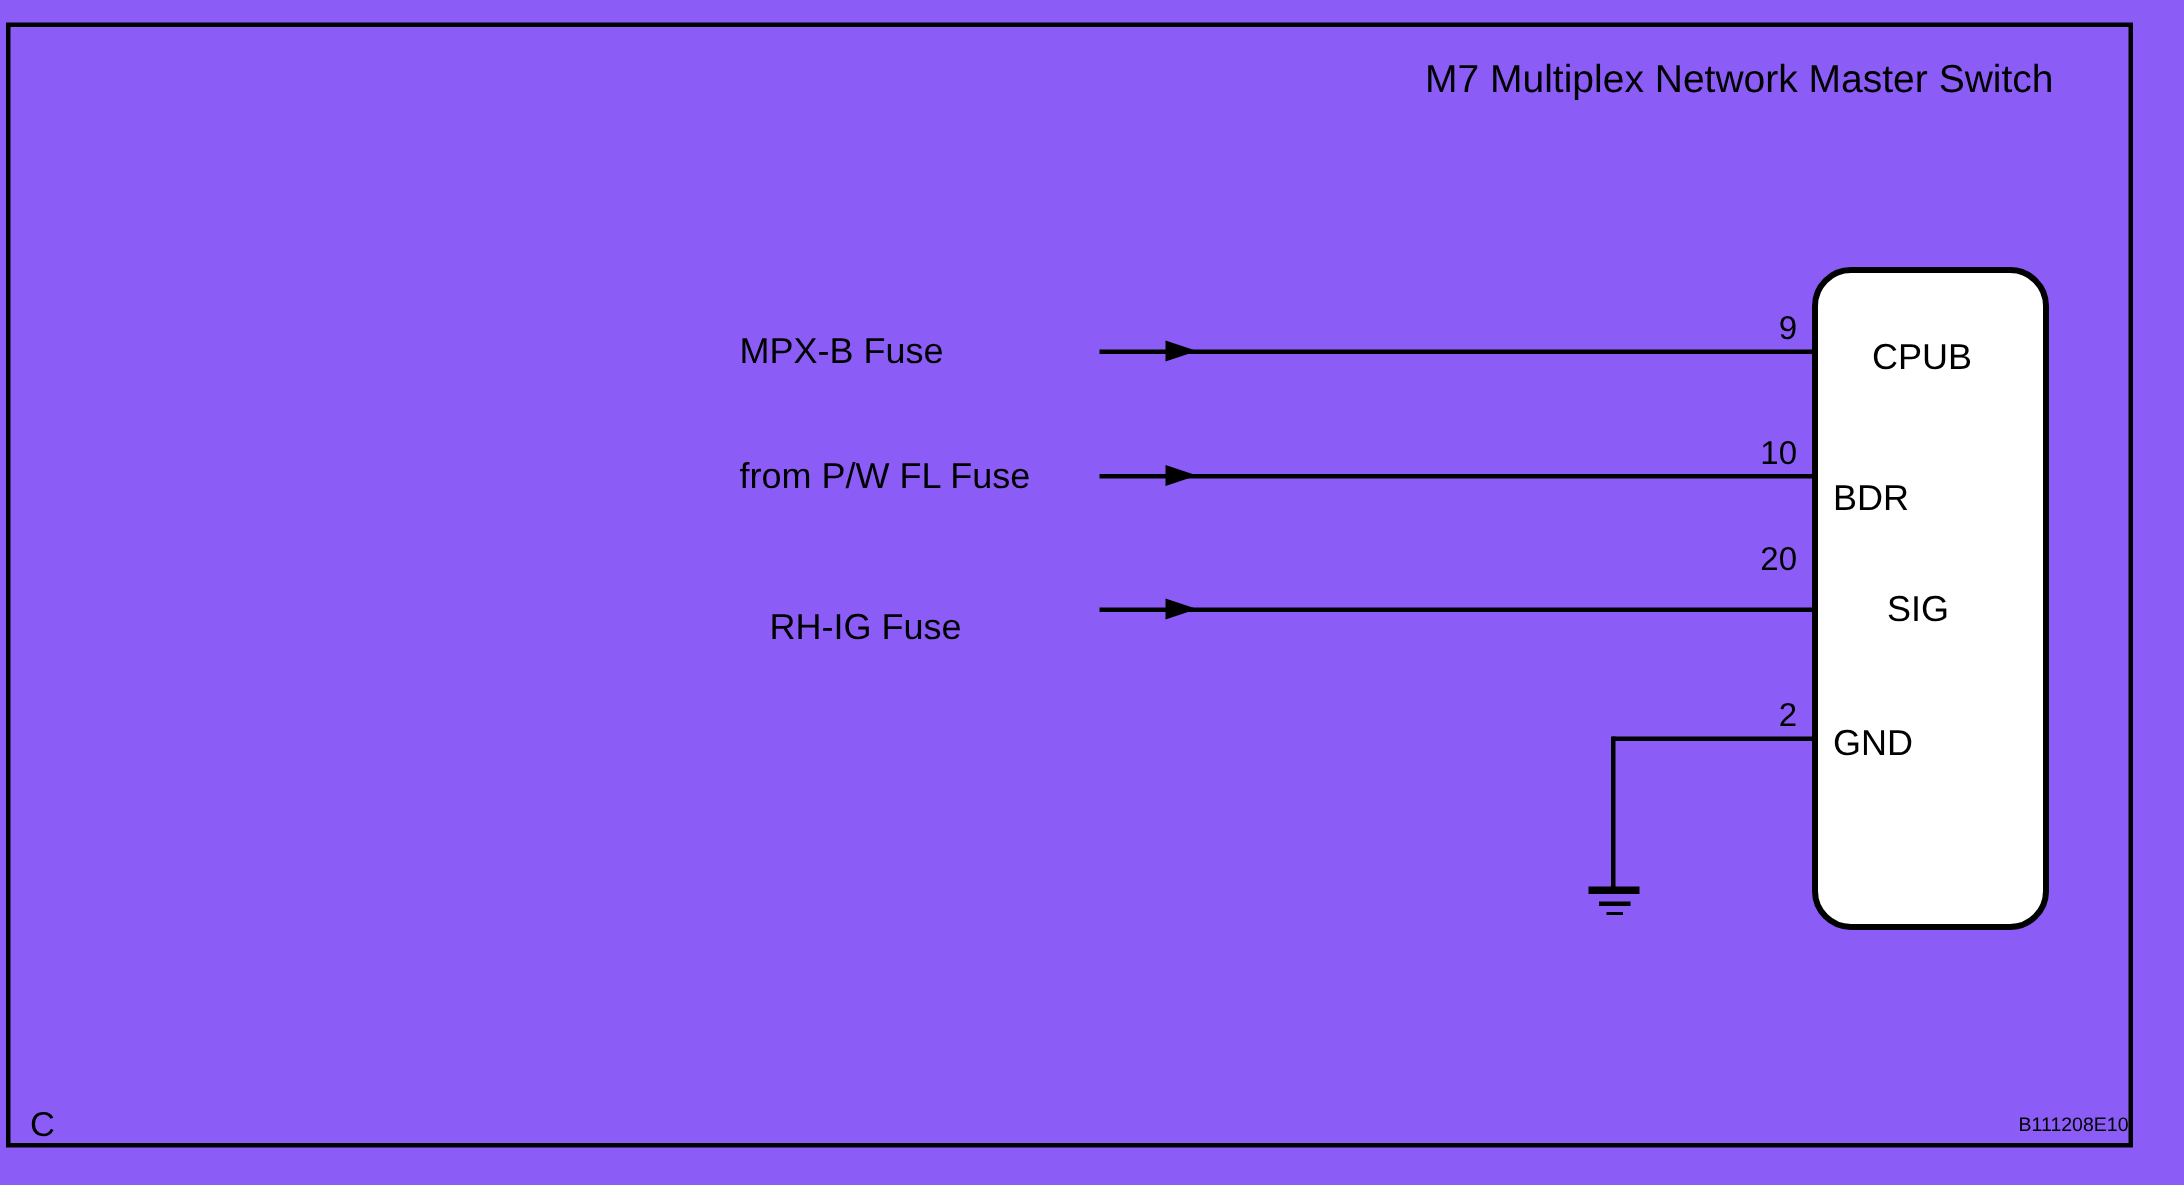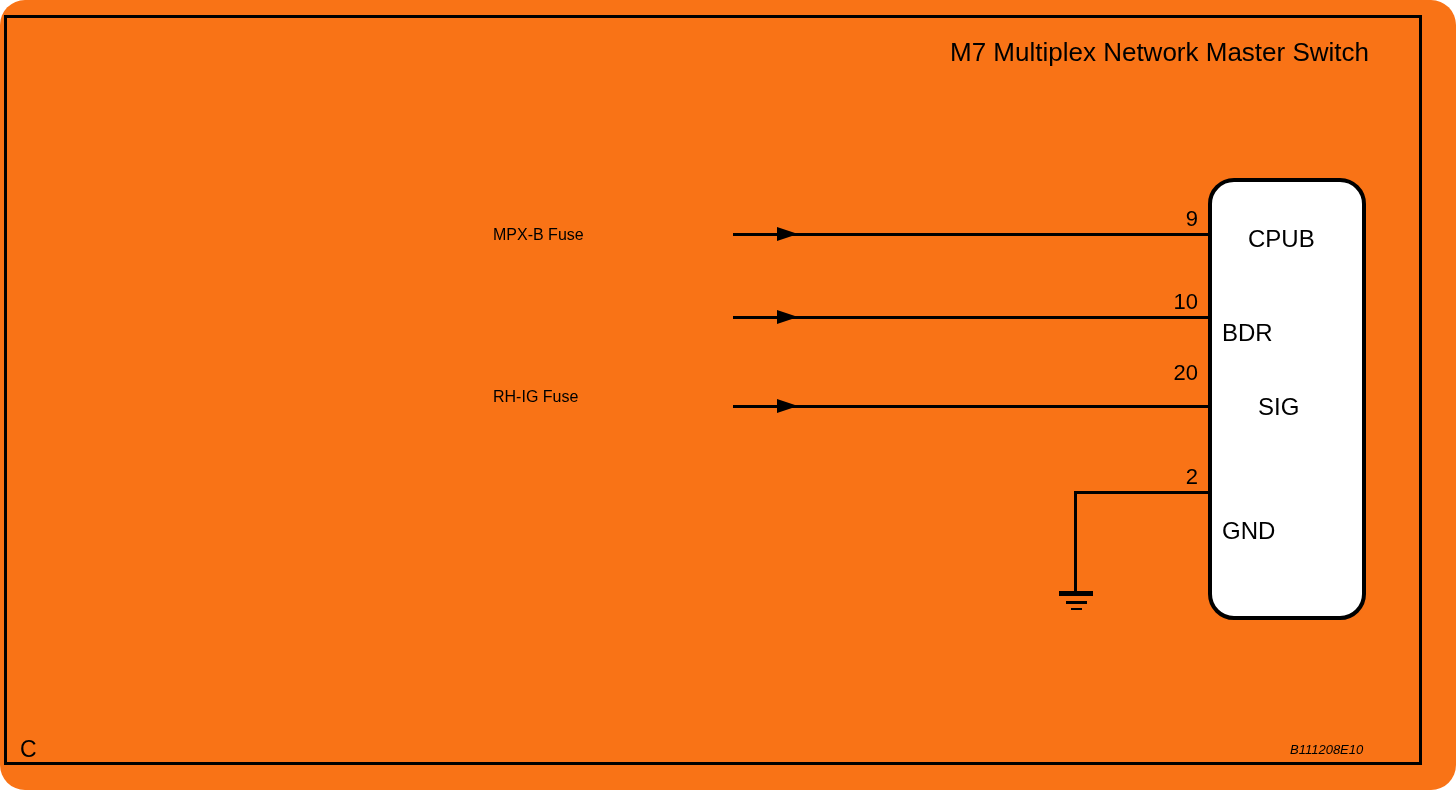--- a/index.html
+++ b/index.html
@@ -5,24 +5,23 @@
   html, body {
     margin: 0;
     padding: 0;
     background: #ffffff;
     font-family: "Liberation Sans", sans-serif;
   }
   .canvas {
     position: relative;
     width: 1456px;
     height: 790px;
-    background: #f97316;
+    background: #8b5cf6;
     overflow: hidden;
     color: #000000;
-    border-radius: 25px;
   }
   .frame {
     position: absolute;
     left: 4px;
     top: 15px;
     width: 1418px;
     height: 750px;
     border: 3px solid #000000;
     box-sizing: border-box;
   }
@@ -60,21 +59,21 @@
     width: 0;
     height: 0;
     border-top: 7px solid transparent;
     border-bottom: 7px solid transparent;
     border-left: 21px solid #000000;
   }
   .fuse-label {
     position: absolute;
     left: 493px;
     width: 240px;
-    font-size: 16px;
+    font-size: 24px;
     line-height: 28px;
     white-space: nowrap;
   }
   .pin-number {
     position: absolute;
     left: 1098px;
     width: 100px;
     text-align: right;
     font-size: 22px;
     line-height: 26px;
@@ -96,23 +95,23 @@
     left: 20px;
     top: 736px;
     font-size: 23px;
     line-height: 26px;
   }
   .figure-code {
     position: absolute;
     left: 1290px;
     top: 742px;
     width: 129px;
+    text-align: right;
     font-size: 13px;
     line-height: 15px;
-    font-style: italic;
   }
 </style>
 </head>
 <body>
 
 <div class="canvas">
 
   <div class="frame"></div>
 
   <div class="title">
@@ -120,34 +119,35 @@
   </div>
 
   <div class="connector-body"></div>
 
   <div class="fuse-label" style="top:221px;">MPX-B Fuse</div>
   <div class="wire" style="left:733px; top:233px; width:475px;"></div>
   <div class="arrow" style="left:777px; top:227px;"></div>
   <div class="pin-number" style="top:206px;">9</div>
   <div class="pin-name" style="top:226px;margin-left:26px;">CPUB</div>
 
+  <div class="fuse-label" style="top:304px;">from P/W FL Fuse</div>
   <div class="wire" style="left:733px; top:316px; width:475px;"></div>
   <div class="arrow" style="left:777px; top:310px;"></div>
   <div class="pin-number" style="top:289px;">10</div>
   <div class="pin-name" style="top:320px;">BDR</div>
 
-  <div class="fuse-label" style="top:383px;">RH-IG Fuse</div>
+  <div class="fuse-label" style="top:405px;margin-left:20px;">RH-IG Fuse</div>
   <div class="wire" style="left:733px; top:405px; width:475px;"></div>
   <div class="arrow" style="left:777px; top:399px;"></div>
   <div class="pin-number" style="top:360px;">20</div>
   <div class="pin-name" style="top:394px;margin-left:36px;">SIG</div>
 
   <div class="wire" style="left:1075px; top:491px; width:133px;"></div>
   <div class="pin-number" style="top:464px;">2</div>
-  <div class="pin-name" style="top:483px;margin-top:35px;">GND</div>
+  <div class="pin-name" style="top:483px;">GND</div>
 
   <div class="vwire" style="left:1074px; top:491px; height:101px;"></div>
   <div>
     <div class="gnd-bar" style="left:1059px; top:591px; width:34px; height:5px;"></div>
     <div class="gnd-bar" style="left:1066px; top:601px; width:21px; height:3px;"></div>
     <div class="gnd-bar" style="left:1071px; top:608px; width:11px; height:2px;"></div>
   </div>
 
   <div class="panel-label">C</div>
   <div class="figure-code">B111208E10</div>

